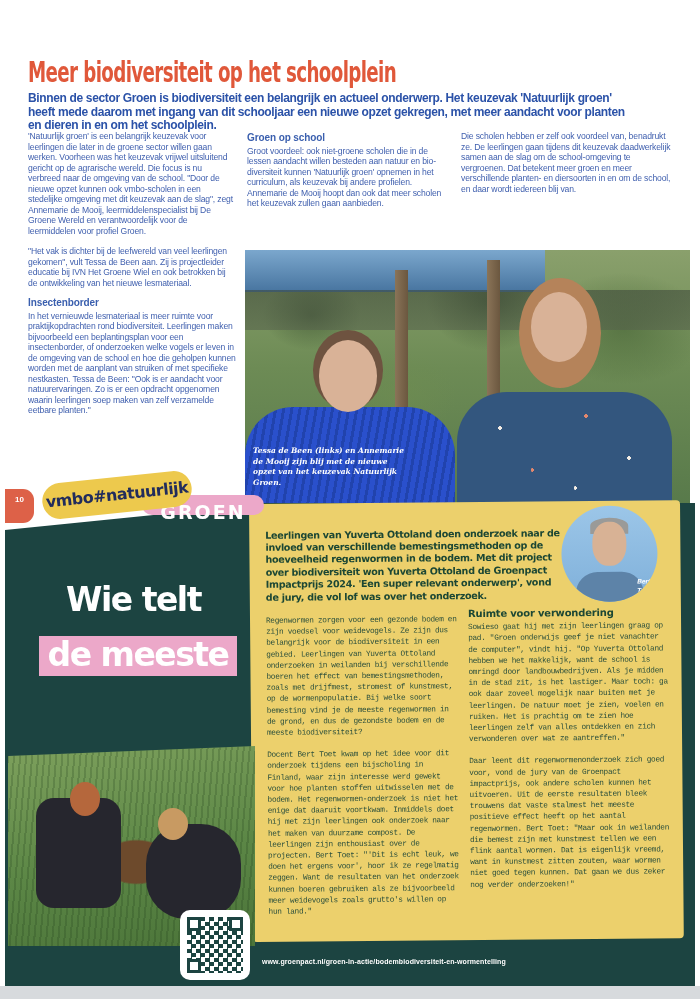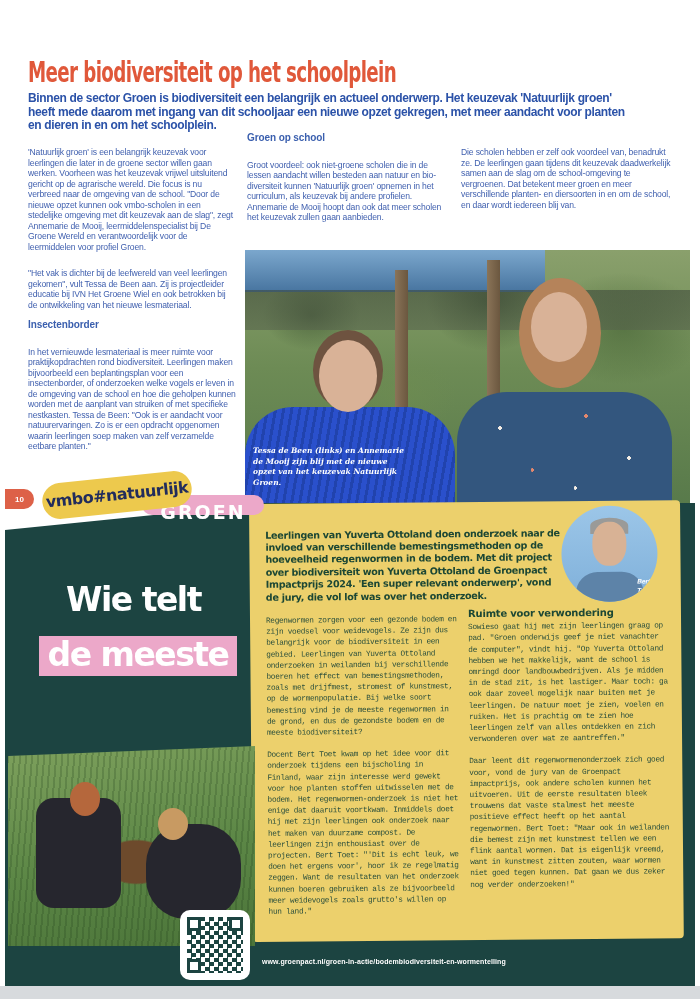--- a/index.html
+++ b/index.html
@@ -17,21 +17,21 @@
     font-size:29px;letter-spacing:-1px;color:#e0583a;
     transform:scaleX(0.63);transform-origin:left top;
   }
   .a1-intro{
     position:absolute;left:28px;top:80px;width:604px;
     font-weight:bold;font-size:12px;line-height:13.5px;
     letter-spacing:-0.35px;color:#2b52a8;
   }
   .col{position:absolute;top:131px;font-size:8.6px;line-height:10.5px;
     letter-spacing:-0.15px;color:#3f5fae;}
-  .col p{margin:16px 0 10px 0;}
+  .col p{margin:0 0 10px 0;}
   .col h3{margin:2px 0 2px 0;font-size:10px;color:#3a5fae;letter-spacing:-0.1px;}
   .col1{left:28px;width:208px;}
   .col2{left:247px;width:201px;}
   .col3{left:461px;width:214px;}
   
   .photo1{
     position:absolute;left:245px;top:250px;width:445px;height:262px;
     overflow:hidden;z-index:1;
     background:linear-gradient(180deg,#8aa06c 0%,#6d8b55 45%,#57794a 100%);
   }
@@ -62,21 +62,21 @@
       radial-gradient(4px 4px at 35% 65%, #e2876d 40%, transparent 45%),
       radial-gradient(4px 4px at 55% 80%, #f3ece4 40%, transparent 45%),
       #33567e;}
   .photo1-caption{
     position:absolute;left:253px;top:446px;width:158px;z-index:2;
     font-family:"DejaVu Serif", serif;font-style:italic;font-weight:bold;
     font-size:7.5px;line-height:10.5px;color:#ffffff;
   }
   
   .page-pill{
-    position:absolute;left:5px;top:489px;width:29px;height:20px;z-index:6;
+    position:absolute;left:5px;top:489px;width:29px;height:34px;z-index:6;
     background:#dd6148;border-radius:0 11px 11px 0;
     color:#fff;font-weight:bold;font-size:8px;text-align:center;line-height:22px;
   }
   .tag-pill{
     position:absolute;left:42px;top:477px;width:150px;height:36px;z-index:7;
     background:#edc94d;border-radius:18px;transform:rotate(-6deg);
     color:#212c5c;font-family:"DejaVu Sans", sans-serif;font-weight:bold;
     font-size:16px;letter-spacing:-0.5px;text-align:center;line-height:36px;
   }
   .sector-pill{

